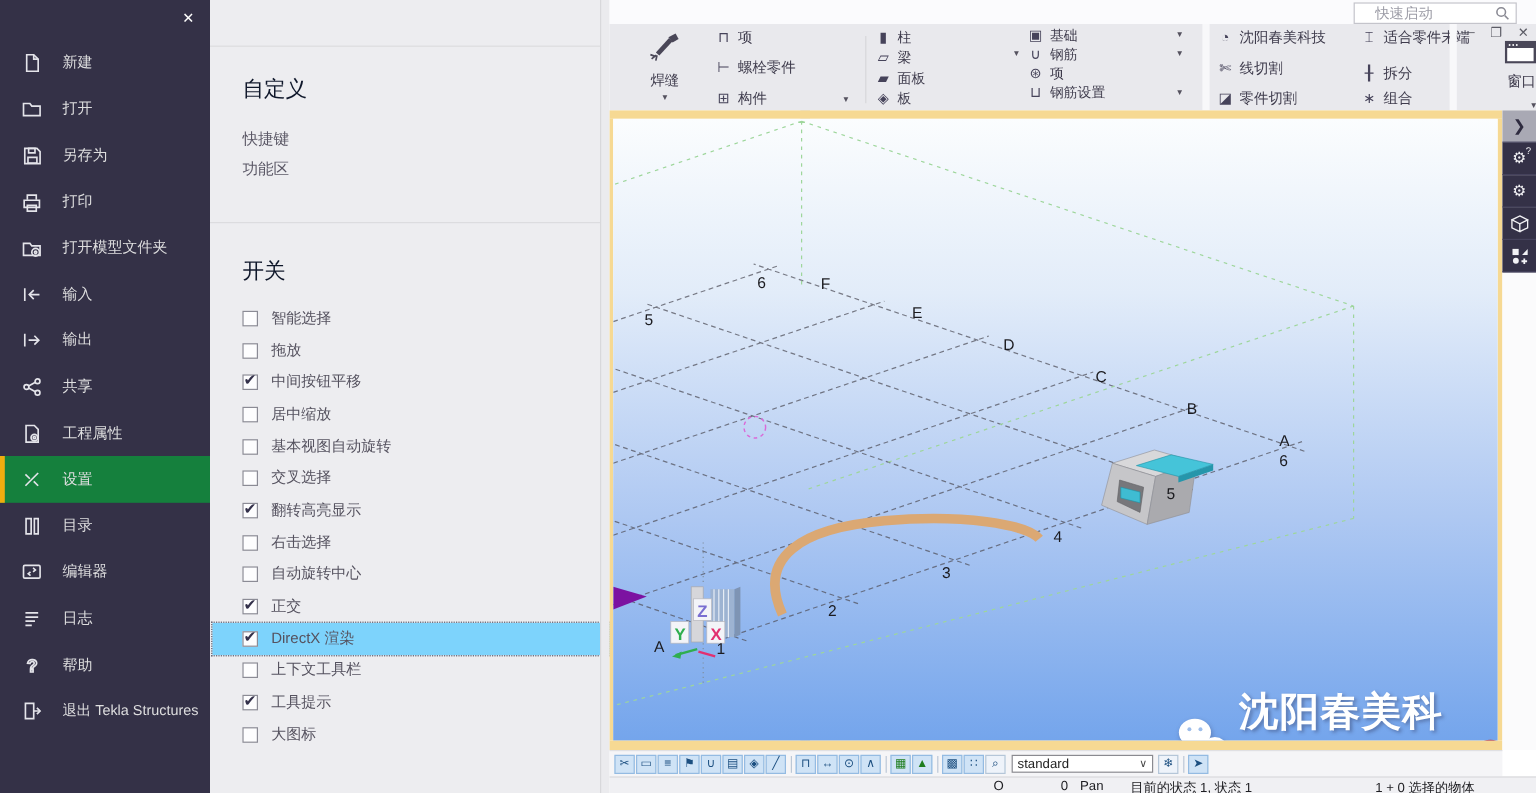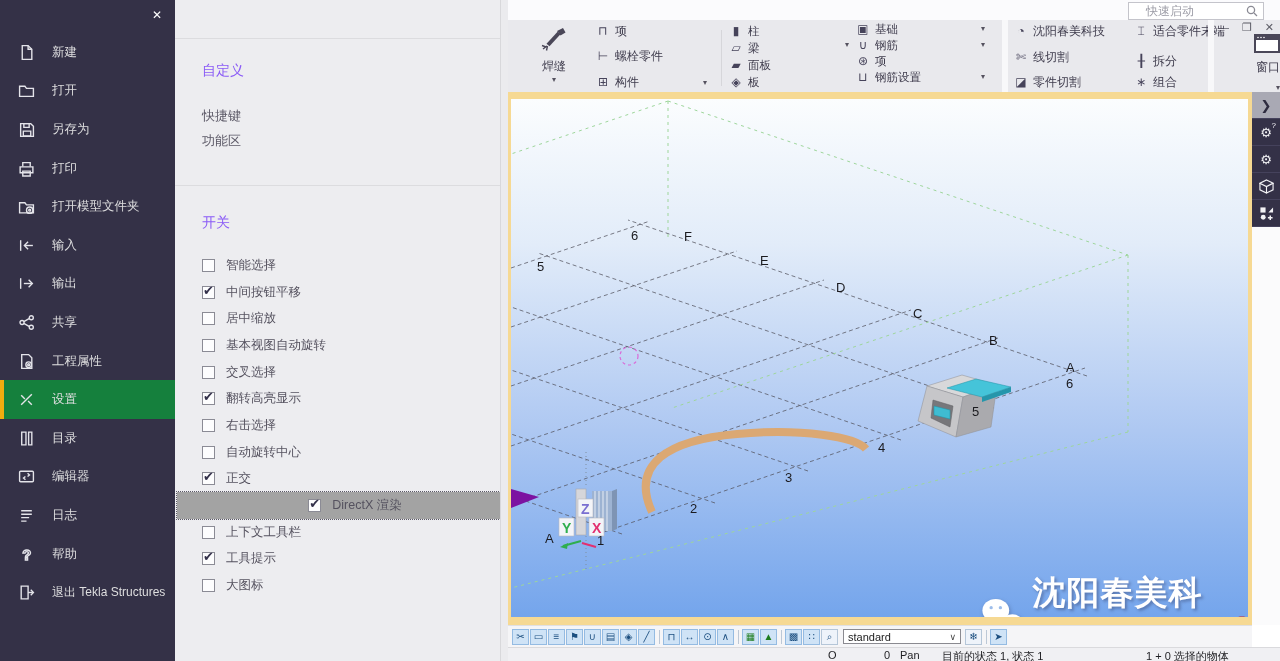--- a/index.html
+++ b/index.html
@@ -11,26 +11,26 @@
   .sb-menu{position:absolute;top:33px;left:0;width:100%;margin:0;padding:0;list-style:none;}
   .sb-item{height:38.6px;display:flex;align-items:center;gap:15px;padding-left:12px;
            font-size:12.5px;color:#dededf;border-left:4px solid transparent;box-sizing:border-box;cursor:pointer;}
   .sb-item.selected{background:#15803d;border-left-color:#efad0f;}
   .sb-ic{width:21px;display:flex;justify-content:center;flex:none;}
   .si{width:17px;height:17px;}
   .si *{stroke:#e4e4ea;fill:none;stroke-width:1.3;}
   
   .panel{position:absolute;left:175px;top:0;width:325px;height:661px;background:#ededf0;}
   .pdiv{position:absolute;left:0;width:100%;height:1px;background:#dcdcdf;}
-  .p-title{position:absolute;left:27px;font-size:14px;font-weight:400;color:#8b5cf6;margin:0;}
+  .p-title{position:absolute;left:27px;font-size:18px;font-weight:400;color:#0f172a;margin:0;}
   .p-link{position:absolute;left:27px;font-size:13px;color:#5b5866;cursor:pointer;}
   .switch-list{position:absolute;left:27px;top:252px;width:292px;}
   .sw-row{height:26.7px;display:flex;align-items:center;gap:11px;font-size:12.5px;color:#55525f;box-sizing:border-box;}
-  .sw-row.focused{background:#a3a3a3;outline:1px dotted #5b5866;margin-left:-25px;padding-left:25px;
-                  margin-right:-14px;justify-content:center;}
+  .sw-row.focused{background:#7dd3fc;outline:1px dotted #5b5866;margin-left:-25px;padding-left:25px;
+                  margin-right:-14px;}
   .cb{width:13px;height:13px;background:#fdfdfe;border:1px solid #8b8b95;box-sizing:border-box;position:relative;flex:none;cursor:pointer;}
   .sw-row.checked .cb::after{content:"\2714";position:absolute;left:0;top:-4px;font-size:13px;font-weight:bold;color:#33304a;}
   .pscroll{position:absolute;left:492px;top:0;width:8px;height:661px;background:#e3e3e6;}
   .pscroll .thumb{position:absolute;left:0;top:103px;width:8px;height:324px;background:#413e53;}
   .grip{position:absolute;left:492px;top:533px;width:8px;height:54px;background:#d2d2d7;border:1px dotted #aaa;box-sizing:border-box;}
   .splitter{position:absolute;left:500px;top:0;width:8px;height:661px;background:#ebebee;border-left:1px solid #d8d8db;box-sizing:border-box;}
   
   .main-top{position:absolute;left:508px;top:0;width:772px;height:20px;background:#fbfbfd;}
   .search{position:absolute;left:1128px;top:2px;width:136px;height:18px;background:#fff;border:1px solid #c4c4cb;
           box-sizing:border-box;display:flex;align-items:center;padding:0 5px;font-size:12px;color:#9c9ca6;}
@@ -238,20 +238,24 @@
     <div class="pdiv" style="top:38px"></div>
     <h1 class="p-title" style="top:62px">自定义</h1>
     <div class="p-link" style="top:107px">快捷键</div>
     <div class="p-link" style="top:132px">功能区</div>
     <div class="pdiv" style="top:185px"></div>
     <h1 class="p-title" style="top:214px">开关</h1>
     <div class="switch-list">
       <div class="sw-row">
           <span class="cb"></span>
           <span>智能选择</span>
+        </div>
+      <div class="sw-row">
+          <span class="cb"></span>
+          <span>拖放</span>
         </div>
       <div class="sw-row checked">
           <span class="cb"></span>
           <span>中间按钮平移</span>
         </div>
       <div class="sw-row">
           <span class="cb"></span>
           <span>居中缩放</span>
         </div>
       <div class="sw-row">

